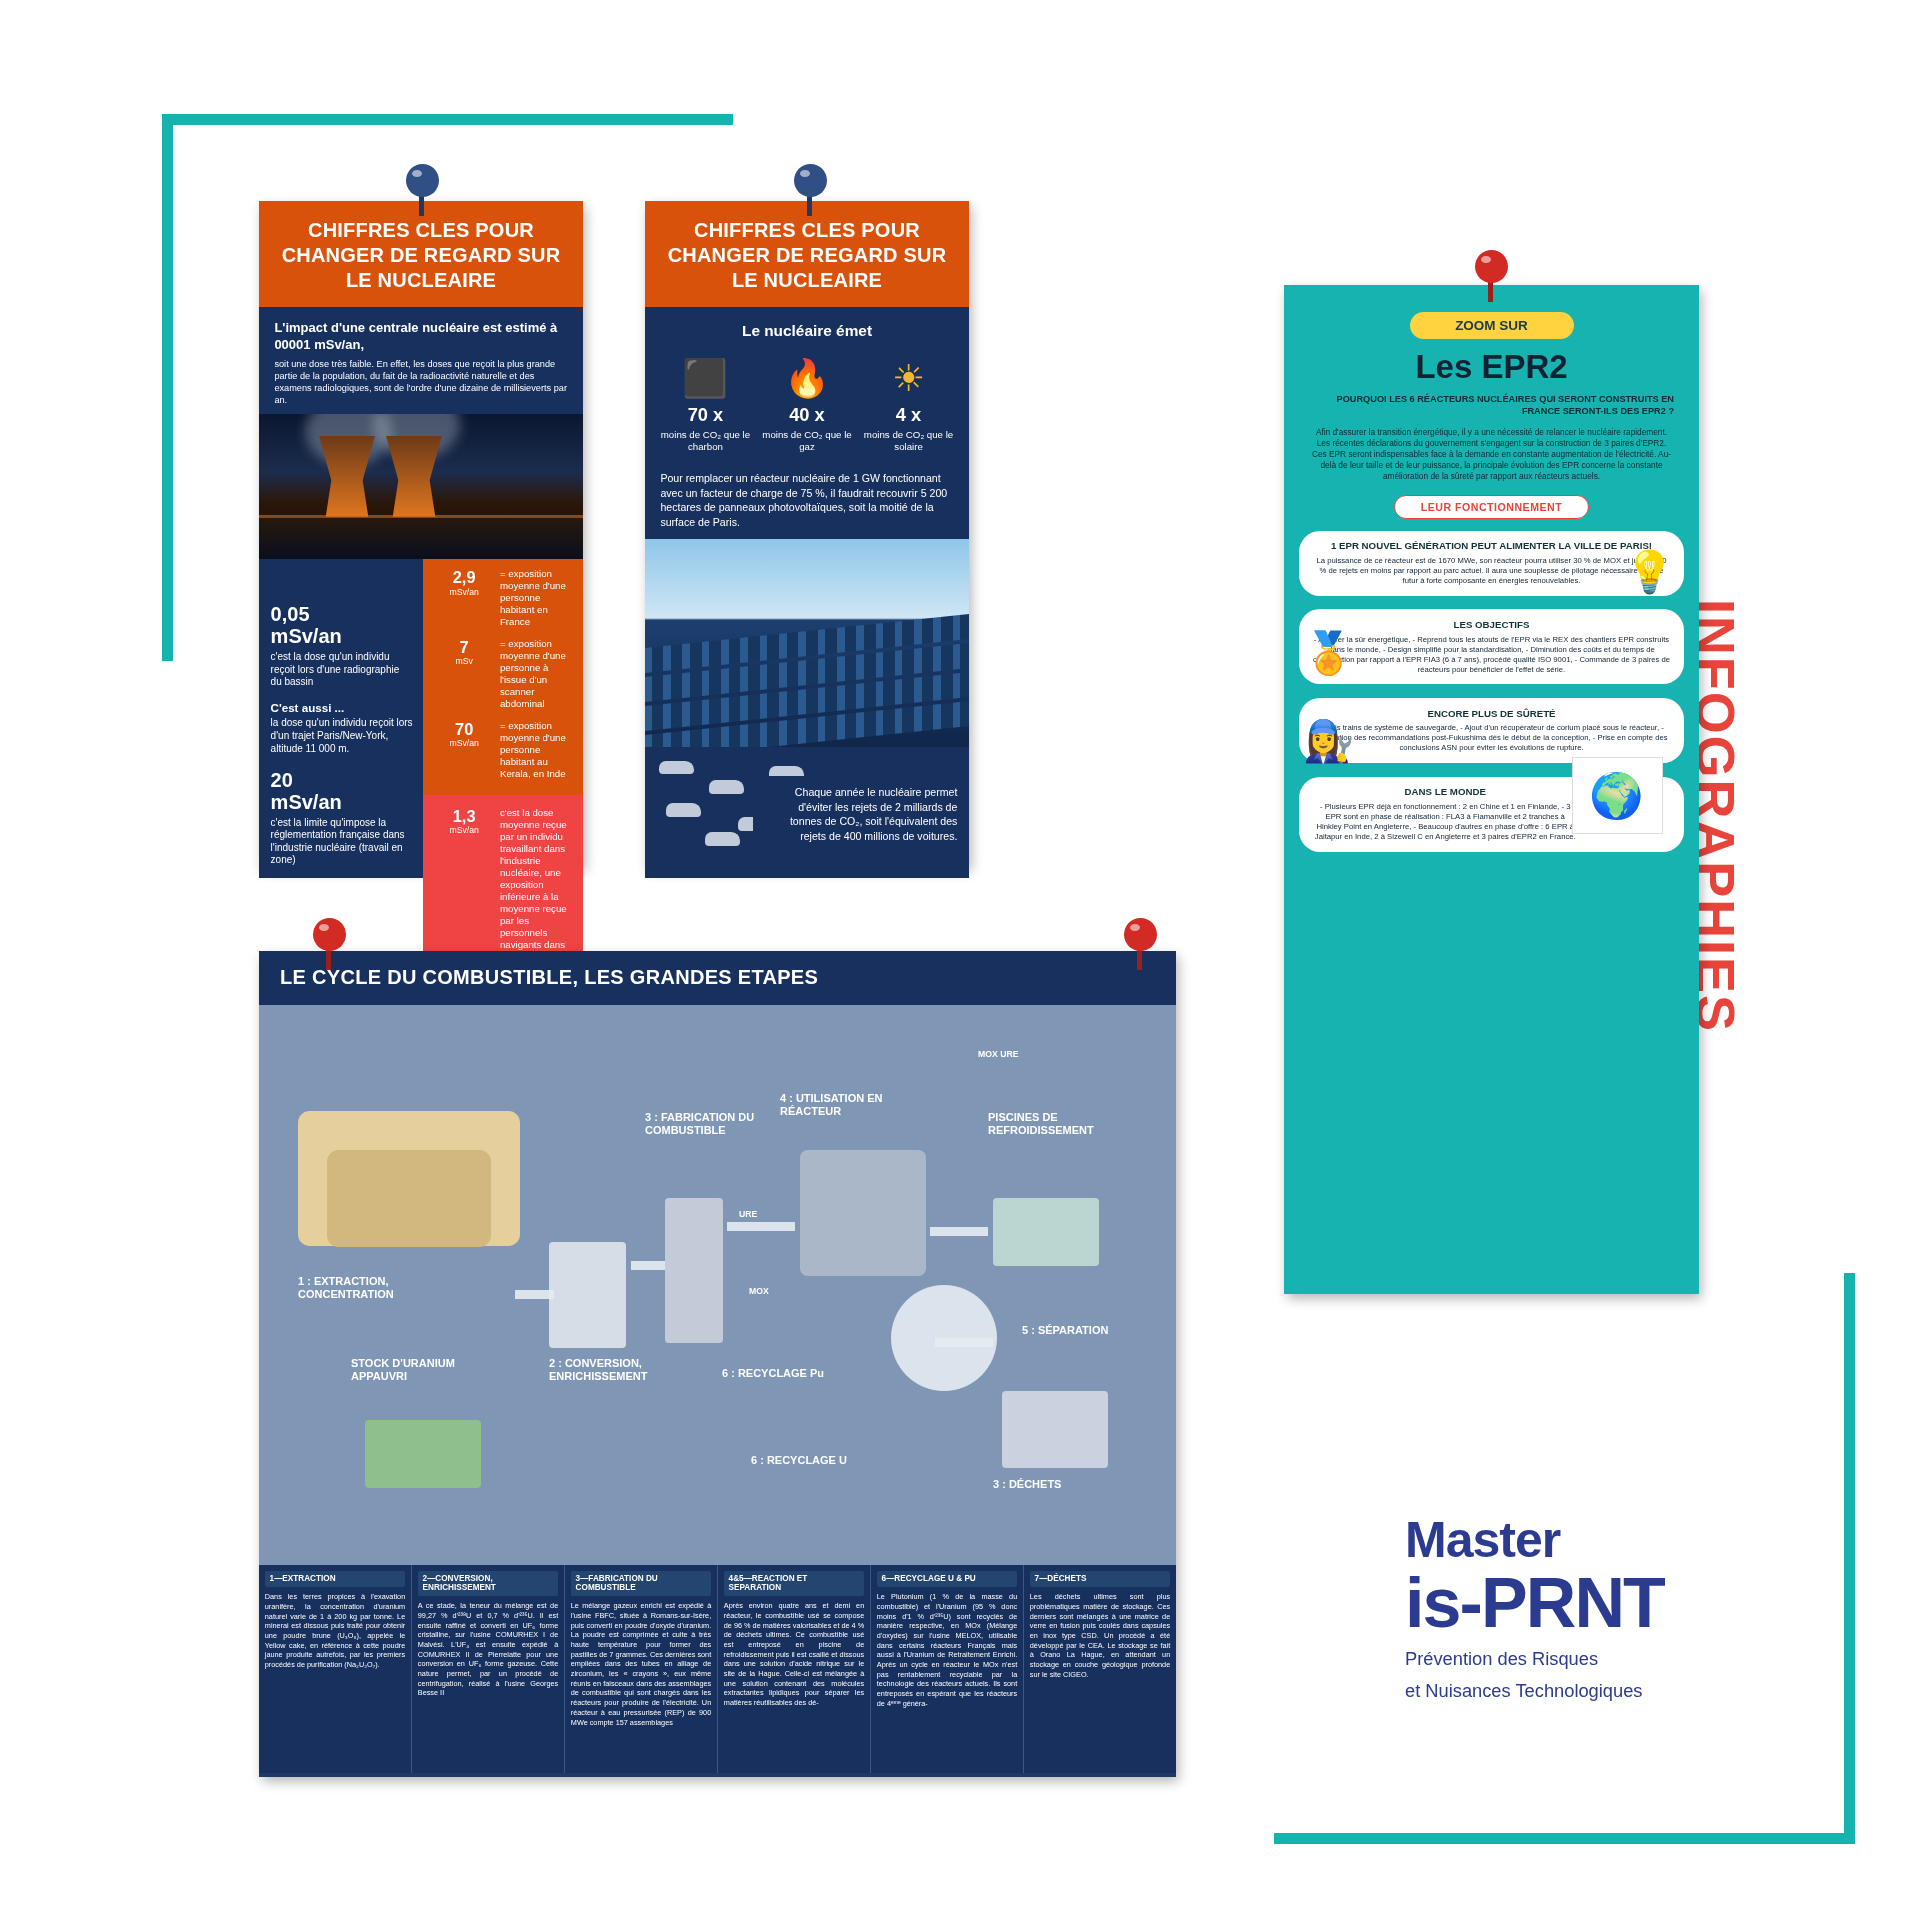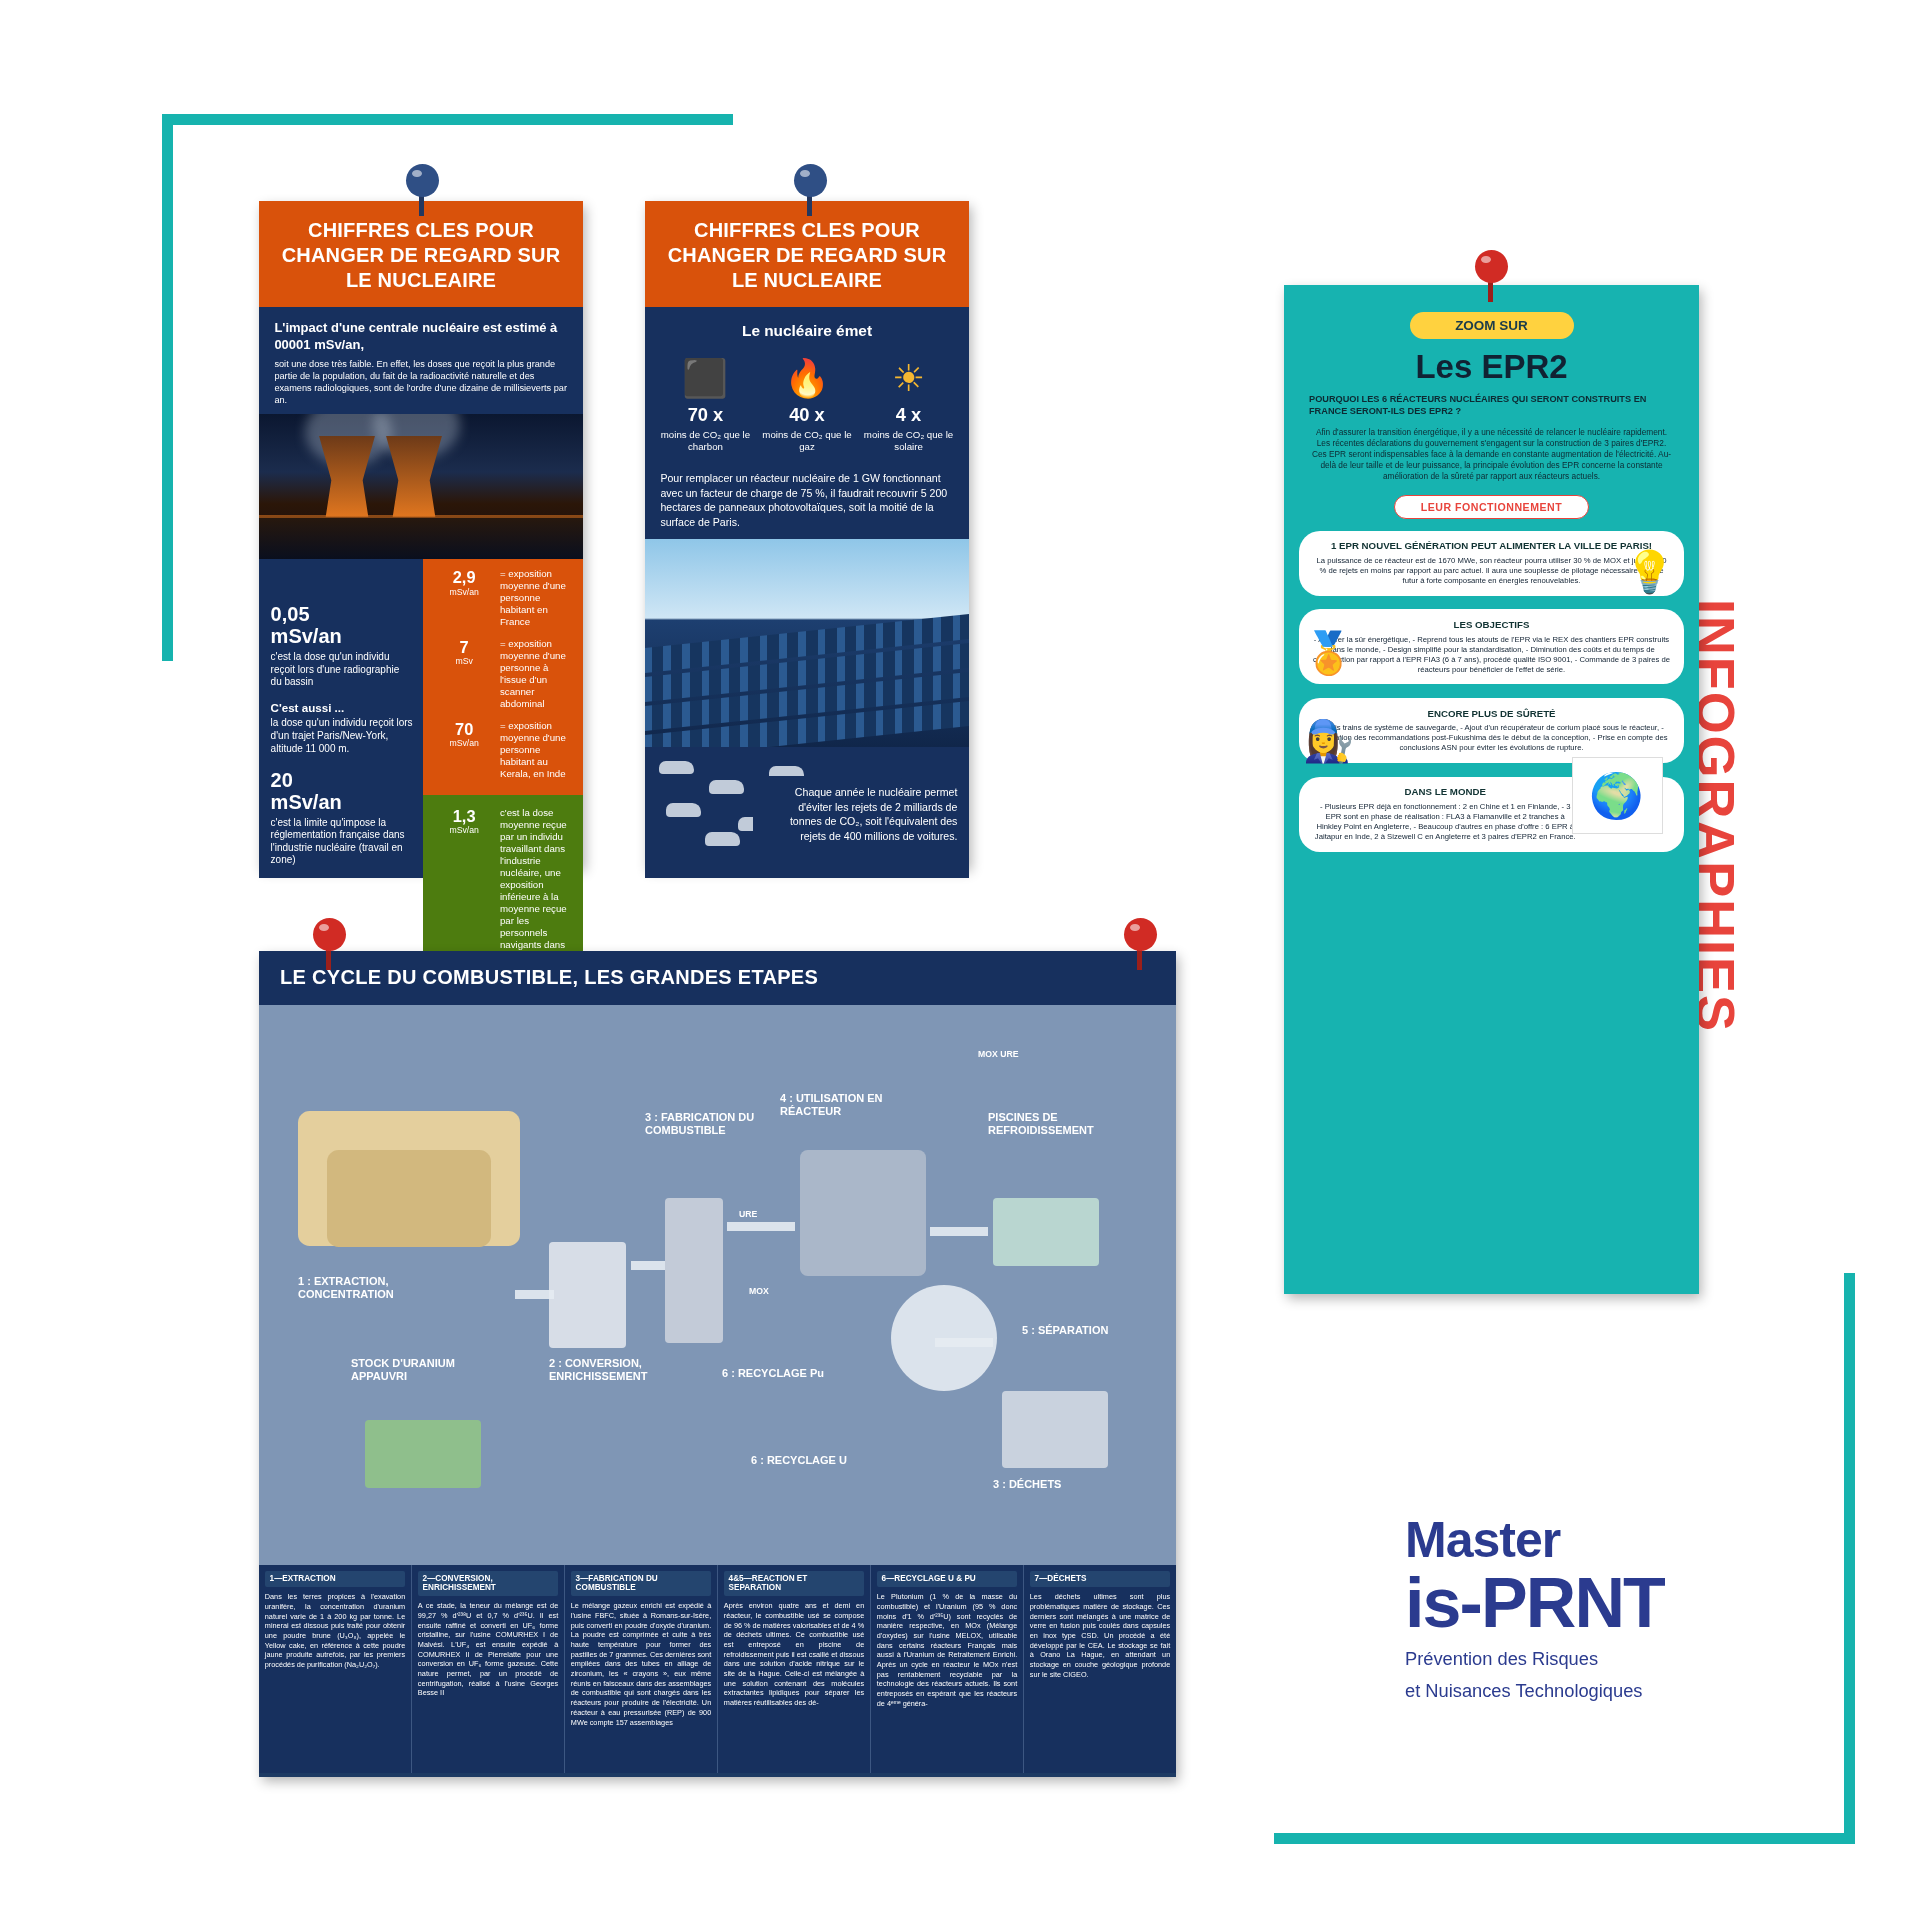--- a/index.html
+++ b/index.html
@@ -53,21 +53,21 @@
   .grid1 .left{width:47%;padding:11.6px 9.7px 0 11.6px;text-align:left;margin-top:33px;}
   .grid1 .right{width:53%;background:#d9520b;}
   .big{font-size:20px;font-weight:bold;line-height:22px;}
   .lbl{font-size:10px;line-height:12.6px;margin-top:3.9px;}
   .bold-s{font-size:11.6px;font-weight:bold;margin-top:11.6px;}
   .rrow{display:flex;gap:5.8px;padding:9.7px 9.7px 0 11.6px;}
   .rrow .num{width:60px;text-align:center;}
   .rrow .num b{font-size:16.4px;display:block;line-height:18.3px;}
   .rrow .num i{font-size:8.7px;font-style:normal;display:block;}
   .rrow .txt{font-size:9.7px;line-height:12px;flex:1;}
-  .rrow.last{background:#4d7c0f;padding-top:11.6px;}
+  .rrow.last{background:#ef4444;padding-top:11.6px;}
 
   
   #poster2{left:645px;top:201px;}
   #poster2 .sub{text-align:center;font-size:15.4px;font-weight:bold;padding:15.4px 0 9.7px;}
   .emit{display:flex;justify-content:space-around;padding:3.9px 9.7px 9.7px;}
   .emit .col{width:106px;text-align:center;}
   .emit .ic{height:50px;display:flex;align-items:center;justify-content:center;font-size:37px;}
   .emit .v{font-size:18.3px;font-weight:bold;}
   .emit .d{font-size:9.7px;line-height:12.6px;margin-top:2.9px;}
   .p2text{font-size:10.6px;line-height:14.5px;padding:7.7px 15.4px 9.7px;}
@@ -88,21 +88,21 @@
   #poster3 .p3cols{display:flex;height:208px;background:#17305e;color:#fff;}
   .p3col{flex:1;border-right:1px solid #3d5782;padding:0 5.8px 5.8px;}
   .p3col:last-child{border-right:none;}
   .p3col .ch{background:#24456f;font-size:8.2px;font-weight:bold;padding:3.9px 4.8px;margin:5.8px 0 4.8px;border-radius:1.9px;}
   .p3col .cb{font-size:7.3px;line-height:9.7px;text-align:justify;}
 
   
   #poster4{left:1284px;top:285px;width:415px;height:1009px;background:#17b3b0;}
   #poster4 .zoom{width:164px;margin:27px auto 0;background:#ffd23f;border-radius:19.3px;text-align:center;font-size:13.5px;font-weight:bold;color:#1b3b4a;padding:5.8px 0;}
   #poster4 .title{text-align:center;font-size:33px;font-weight:bold;color:#123;margin:9.7px 0 7.7px;}
-  #poster4 .q{text-align:left;font-size:9.2px;font-weight:bold;line-height:11.6px;color:#0d2b33;padding:0 25px;}
+  #poster4 .q{text-align:right;font-size:9.2px;font-weight:bold;line-height:11.6px;color:#0d2b33;padding:0 25px;}
   #poster4 .para{text-align:center;font-size:8.3px;line-height:11px;color:#0d2b33;padding:9.7px 27px 0;}
   #poster4 .pill{width:193px;margin:13.5px auto 11.6px;background:#fff;border:1.9px solid #e8443c;border-radius:15.4px;text-align:center;font-size:10.6px;font-weight:bold;color:#e8443c;padding:4.8px 0;letter-spacing:0.5px;}
   .bubble{background:#fff;border-radius:21px;margin:0 15.4px 13.5px;padding:9.7px 13.5px;position:relative;}
   .bubble h4{margin:0 0 4.8px;font-size:9.7px;text-align:center;color:#133;}
   .bubble p{margin:0;font-size:7.7px;line-height:10px;color:#123;text-align:center;}
   .bubble .art{position:absolute;font-size:41px;}
   .world{width:89px;height:75px;background:#fff;border:1.9px solid #ddd;position:absolute;right:21px;bottom:17.4px;display:flex;align-items:center;justify-content:center;font-size:44px;}
 
   
   #logo{position:absolute;left:1405px;top:1511px;width:415px;height:241px;}

